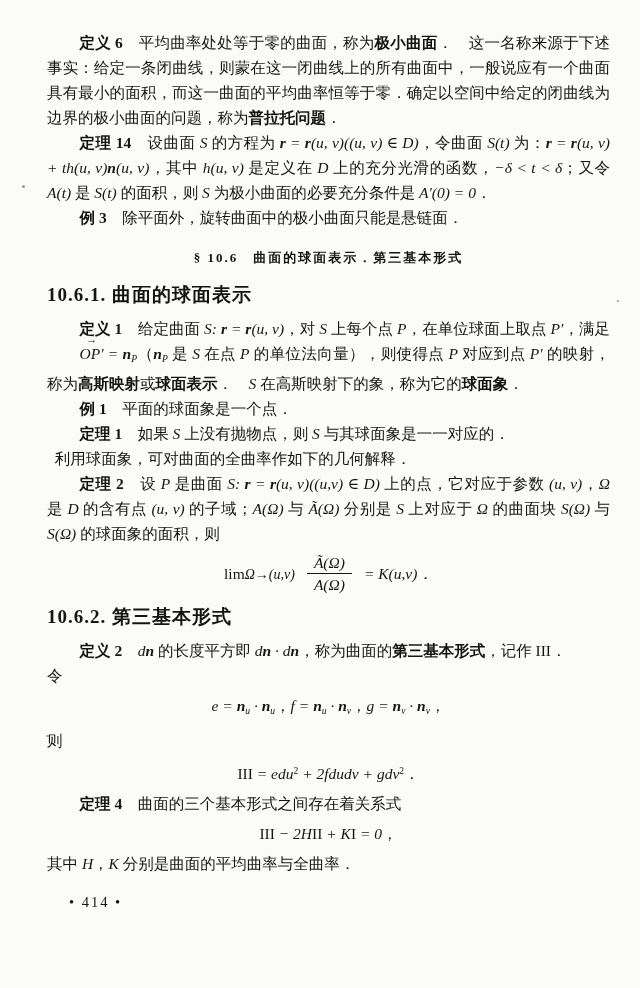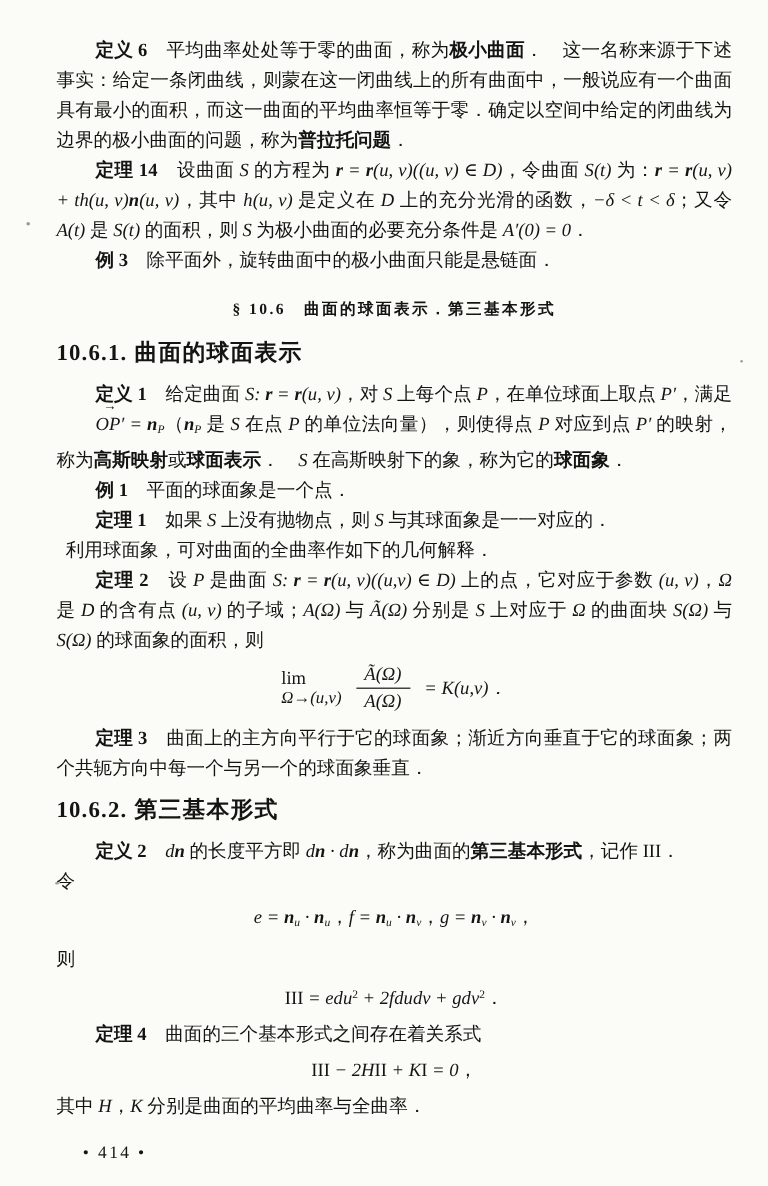--- a/index.html
+++ b/index.html
@@ -51,21 +51,21 @@
   .run-bm { font-style: italic; font-weight: 700; }
   .run-r { font-style: normal; }
   .run-sub { font-style: italic; font-size: 0.62em; vertical-align: -0.28em; }
   .run-sup { font-style: normal; font-size: 0.62em; vertical-align: 0.5em; }
   .run-vec { position: relative; display: inline-block; font-style: italic; }
   .vec-mark {
     position: absolute; top: -0.6em; left: 8%; width: 84%;
     text-align: center; font-size: 0.72em; font-style: normal; line-height: 1;
   }
   
-  .limwrap { display: inline-flex; flex-direction: column; align-items: flex-start; font-style: italic; }
+  .limwrap { display: inline-flex; align-items: flex-end; font-style: italic; }
   .limop { font-style: normal; line-height: 1.1; }
   .limsub { font-size: 14px; line-height: 1.1; margin-top: 1px; }
   .frac { display: inline-flex; flex-direction: column; align-items: center; margin: 0 6px; font-style: italic; }
   .num { padding: 0 7px 1px; border-bottom: 1.5px solid #141412; line-height: 1.25; }
   .den { padding: 1px 7px 0; line-height: 1.25; }
   .mi { font-style: italic; }
   .pagenum {
     margin-top: 14px;
     padding-left: 22px;
     font-size: 14.5px;
@@ -104,21 +104,20 @@
       <span class="limop">lim</span>
       <span class="limsub">Ω→(u,v)</span>
     </span>
     <span class="frac">
       <span class="num">Ã(Ω)</span>
       <span class="den">A(Ω)</span>
     </span>
     <span class="mi">= K(u,v)．</span>
   </div>
 
-  <p class="para ind"><span class="run run-b">定理 3</span><span class="run run-n">　曲面上的主方向平行于它的球面象；渐近方向垂直于它的球面象；两个共轭方向中每一个与另一个的球面象垂直．</span></p>
 
   <h2 class="h-sub">10.6.2. 第三基本形式</h2>
 
   <p class="para ind"><span class="run run-b">定义 2</span><span class="run run-n">　</span><span class="run run-m">d</span><span class="run run-bm">n</span><span class="run run-n"> 的长度平方即 </span><span class="run run-m">d</span><span class="run run-bm">n</span><span class="run run-m"> · d</span><span class="run run-bm">n</span><span class="run run-n">，称为曲面的</span><span class="run run-b">第三基本形式</span><span class="run run-n">，记作 III．</span></p>
   <p class="para"><span class="run run-n">令</span></p>
 
   <div class="formula"><span class="run run-m">e</span><span class="run run-m"> = </span><span class="run run-bm">n</span><span class="run run-sub">u</span><span class="run run-m"> · </span><span class="run run-bm">n</span><span class="run run-sub">u</span><span class="run run-n">，</span><span class="run run-m">f</span><span class="run run-m"> = </span><span class="run run-bm">n</span><span class="run run-sub">u</span><span class="run run-m"> · </span><span class="run run-bm">n</span><span class="run run-sub">v</span><span class="run run-n">，</span><span class="run run-m">g</span><span class="run run-m"> = </span><span class="run run-bm">n</span><span class="run run-sub">v</span><span class="run run-m"> · </span><span class="run run-bm">n</span><span class="run run-sub">v</span><span class="run run-n">，</span></div>
 
   <p class="para"><span class="run run-n">则</span></p>
 

